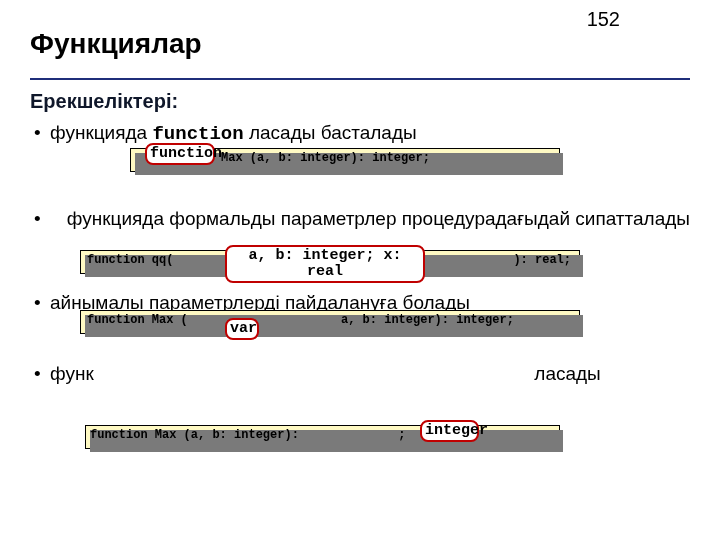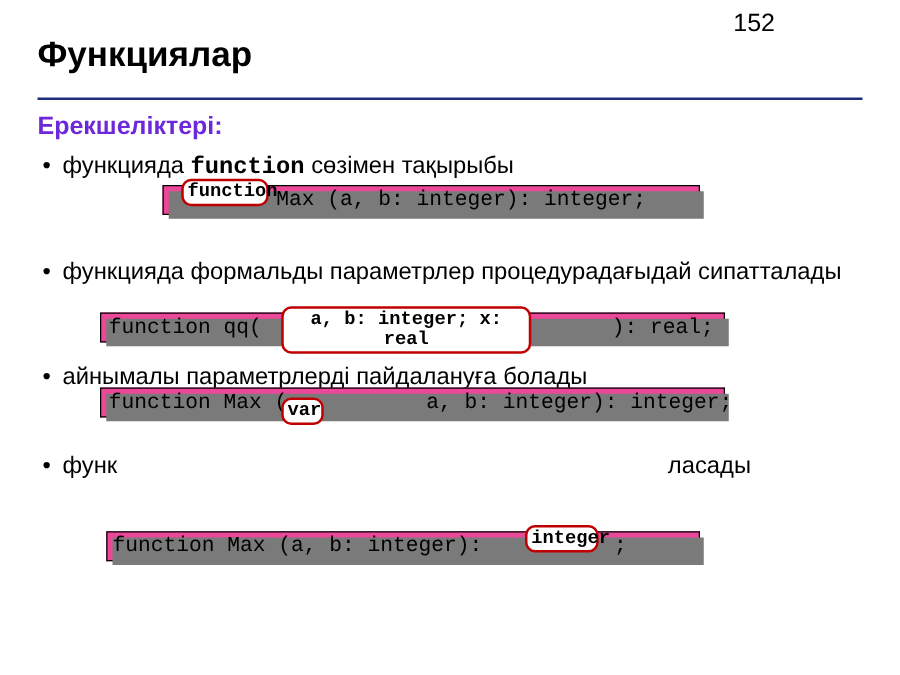--- a/index.html
+++ b/index.html
@@ -24,21 +24,21 @@
     font-size: 28px;
     font-weight: bold;
     padding: 28px 30px 18px 30px;
   }
   .rule {
     height: 2px;
     background: #1f2e7a;
     margin: 0 30px 10px 30px;
   }
   .subtitle {
-    color: #6d28d9;
+    color: #0f172a;
     font-weight: bold;
     font-size: 20px;
     padding: 0 30px 8px 30px;
   }
   ul.bullets {
     list-style: none;
     margin: 0;
     padding: 0 30px 0 50px;
   }
   ul.bullets > li {
@@ -51,25 +51,25 @@
     content: "•";
     position: absolute;
     left: -16px;
     top: 0;
   }
   .mono { font-family: "Courier New", monospace; font-weight: bold; }
   .bold { font-weight: bold; }
 
   .code-box {
     position: absolute;
-    background: #ec4899;
+    background: #fef9c3;
     border: 1px solid #000;
     font-family: "Courier New", monospace;
-    font-weight: normal;
-    font-size: 17px;
+    font-weight: bold;
+    font-size: 12px;
     color: #000;
     white-space: nowrap;
   }
   .code-box .shadow {
     position: absolute;
     right: -4px;
     bottom: -4px;
     width: 100%;
     height: 100%;
     background: #7a7a7a;
@@ -104,37 +104,37 @@
   .box3 { left: 80px; top: 310px; width: 500px; height: 24px; padding: 2px 6px; z-index: 2; }
   .box3 .left { display:inline-block; }
   .box3 .right { position:absolute; left: 260px; }
   .cal3 { left: 225px; top: 318px; width: 34px; }
 
   
   .box4 { left: 85px; top: 425px; width: 475px; height: 24px; padding: 2px 4px; z-index: 2; }
   .cal4 { left: 420px; top: 420px; width: 59px; }
 
   .li1 { margin-bottom: 60px !important; }
-  .li2 { margin-bottom: 60px !important; }
+  .li2 { margin-bottom: 60px !important; text-align: right; }
   .li3 { margin-bottom: 48px !important; }
   .li4 { margin-bottom: 62px !important; }
 </style>
 </head>
 <body>
 
 <div class="page-number">152</div>
 
 <div class="page-title">Функциялар</div>
 <div class="rule"></div>
 
 <div class="subtitle">Ерекшеліктері:</div>
 
 <ul class="bullets">
   <li class="li1">
-    <span>функцияда </span><span class="mono">function</span><span>  сөзімен тақырыбы</span>
+    <span>функцияда </span><span class="mono">function</span><span>  ласады басталады</span>
   </li>
   <li class="li2">
     <span>функцияда формальды параметрлер процедурадағыдай сипатталады</span>
   </li>
   <li class="li3">
     <span>айнымалы параметрлерді пайдалануға болады</span>
   </li>
   <li>
     <span>функ</span>
     <span style="display:inline-block;width:430px;"></span>

